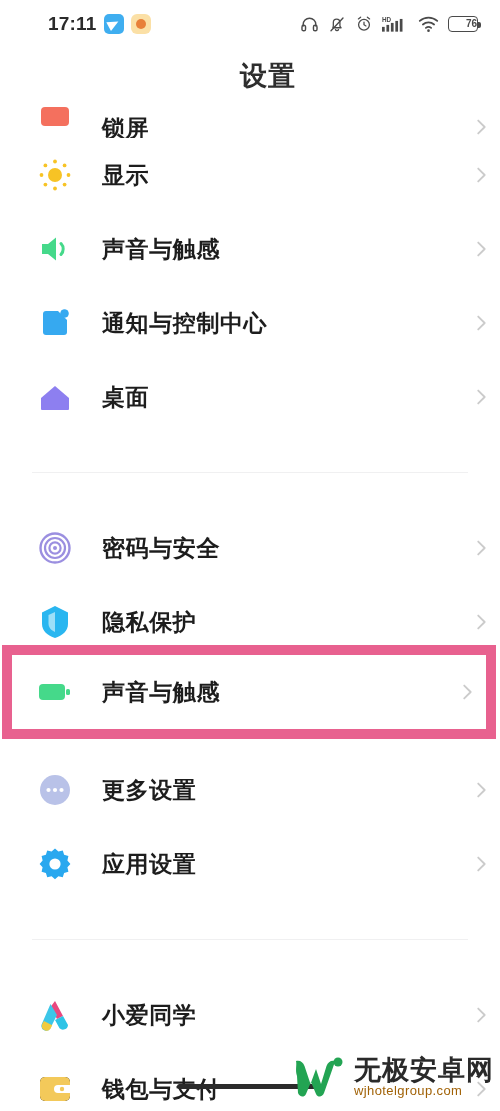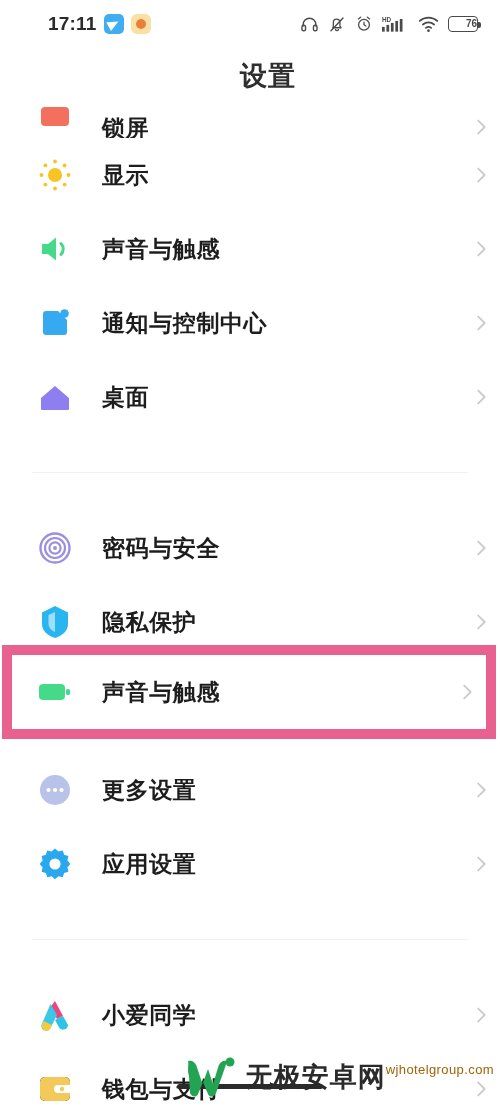--- a/index.html
+++ b/index.html
@@ -87,21 +87,21 @@
 
   
   .home-indicator {
     position:absolute; bottom:22px; left:50%; transform:translateX(-50%);
     width:146px; height:5px; border-radius:3px; background:#2b2b2b;
   }
   .watermark {
     position:absolute; right:6px; bottom:10px;
     display:flex; align-items:center; gap:8px;
   }
-  .wm-text { display:flex; flex-direction:row; line-height:1.05; }
+  .wm-text { display:flex; flex-direction:column; line-height:1.05; }
   .wm-cn { font-size:27px; font-weight:700; color:#2a2a2a; letter-spacing:1px; }
   .wm-url { font-size:13px; color:#a16207; letter-spacing:.4px; }
 </style>
 </head>
 <body>
 
 <div class="phone">
 
   <div class="statusbar">
     <div class="sb-left">

